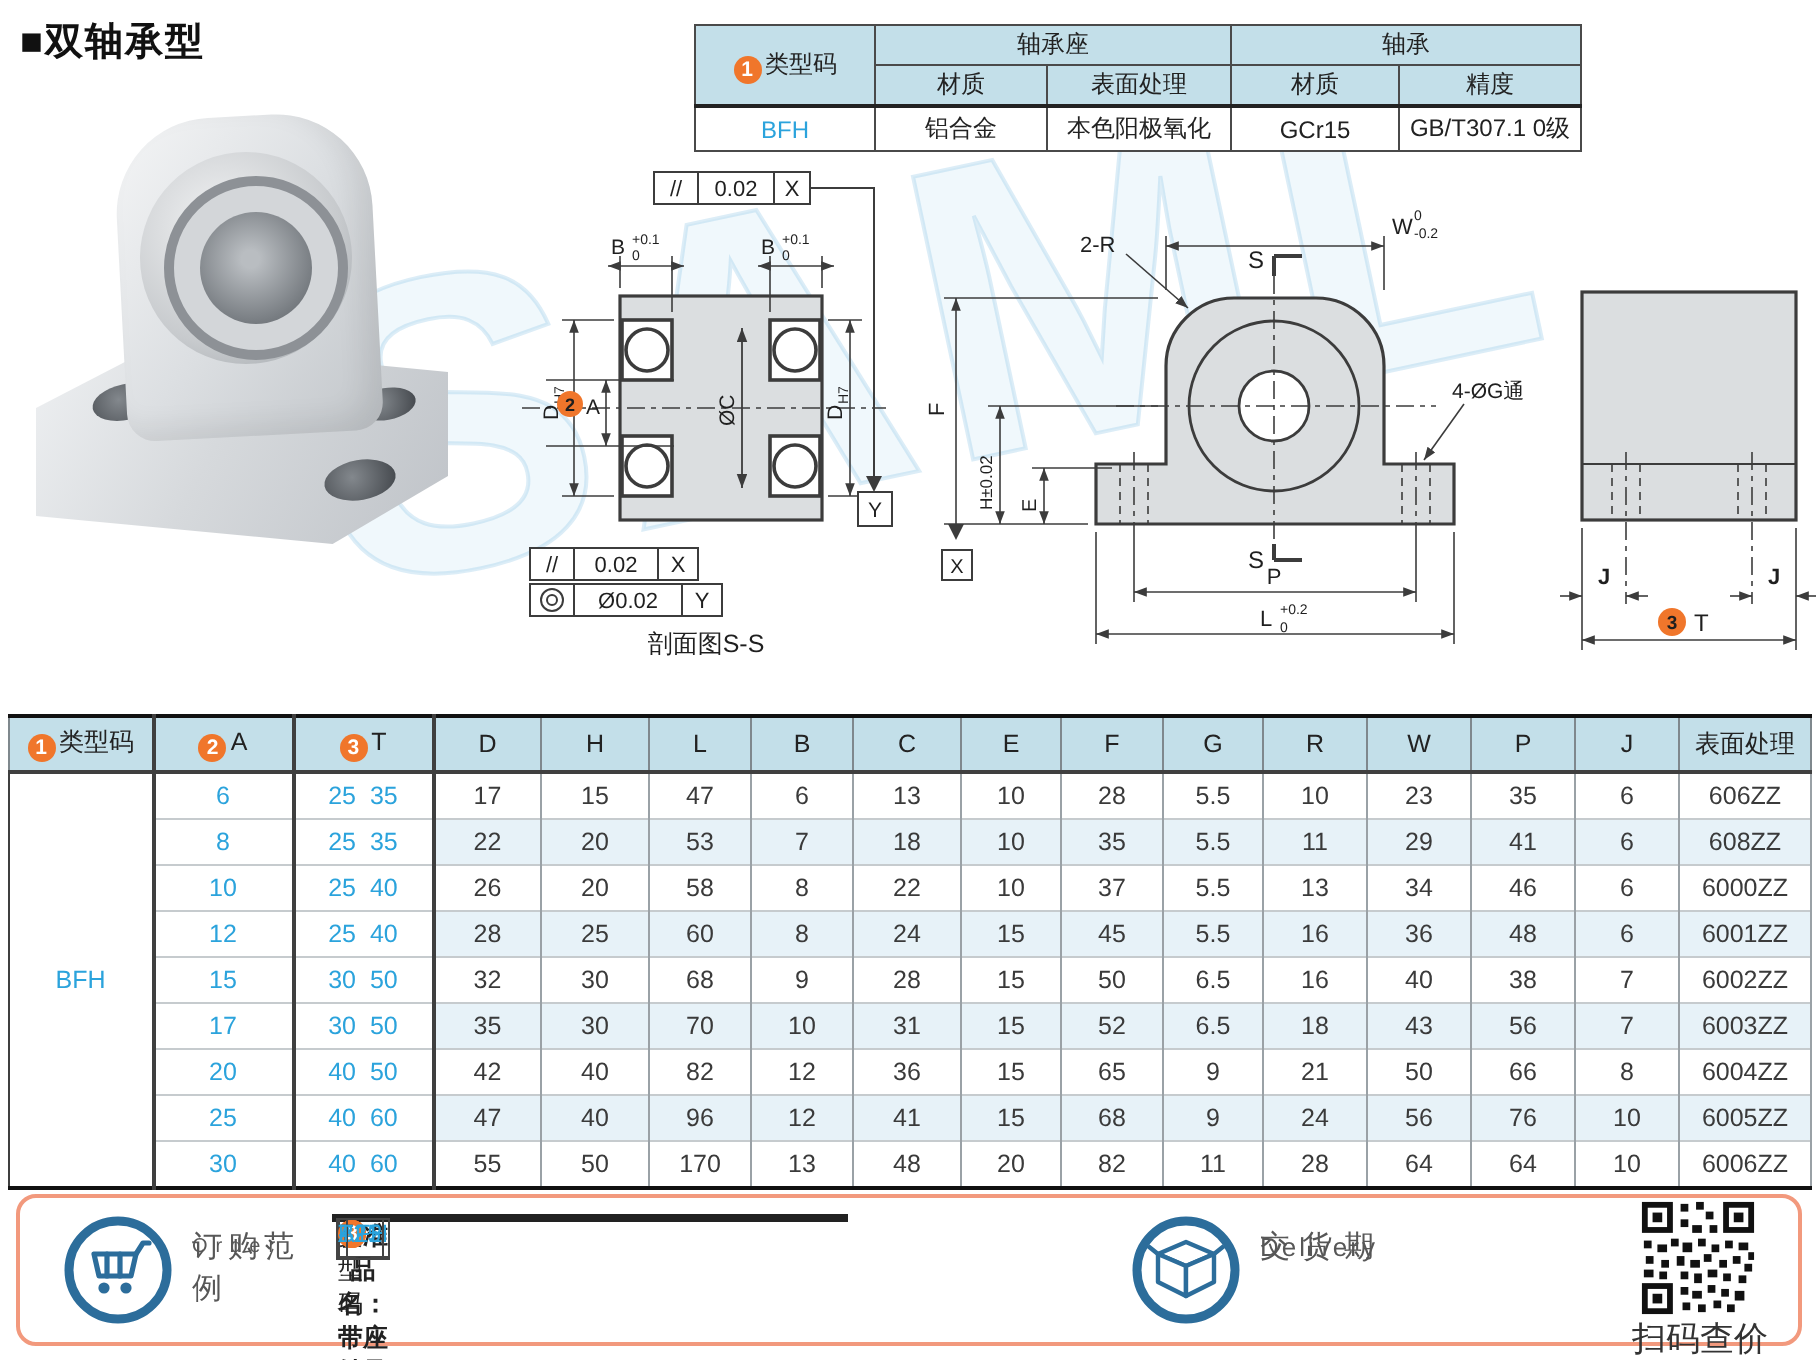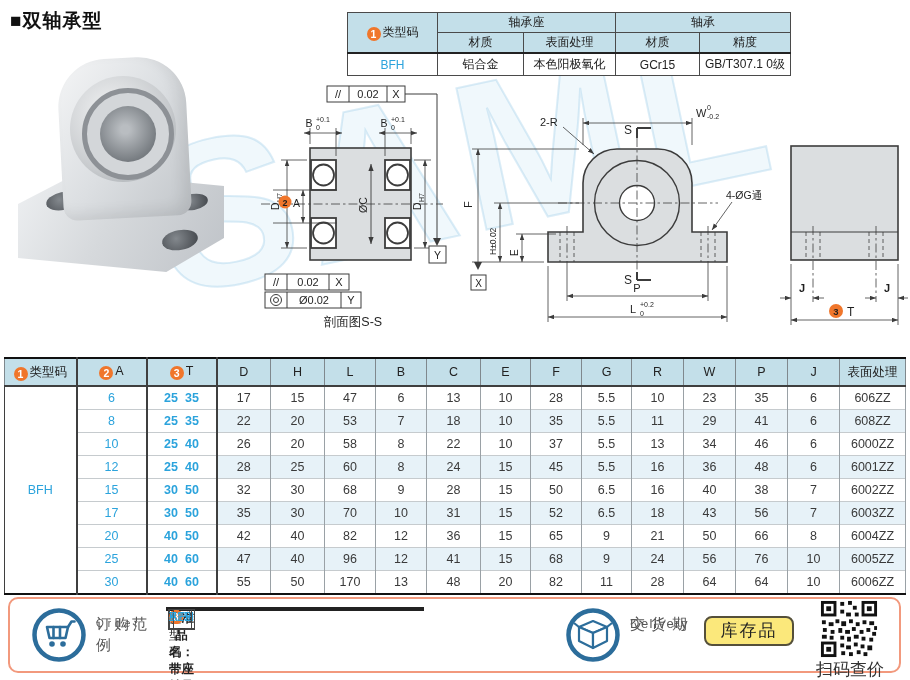--- a/index.html
+++ b/index.html
@@ -48,21 +48,21 @@
   
   .main-table{position:absolute;left:4px;top:357px;width:902px;table-layout:fixed;z-index:2;
               font-size:12.5px;border-top:2.5px solid #111;border-bottom:2.5px solid #111;
               border-left:1.5px solid #3f3f3f;border-right:1.5px solid #3f3f3f;background:transparent;}
   .main-table th{background:#C3DFE9;height:26px;font-weight:normal;border:1px solid #7f888d;border-bottom:2px solid #3f3f3f;padding:0;}
   .main-table td{height:22px;text-align:center;padding:0;border-top:1px solid #c6cbce;border-right:1px solid #9aa1a6;color:#3a3a3a;background:#fff;}
   .main-table .h-code,.main-table .h-a,.main-table .h-t{border-right:2px solid #3f3f3f;}
   .main-table td.typecode{border-right:2px solid #3f3f3f;color:#2BA3DC;background:#fff;}
   .main-table td.a,.main-table td.t{border-right:2px solid #3f3f3f;}
   .main-table td.blue{color:#2BA3DC;}
-  .main-table td.t{white-space:pre;font-weight:bold;}
+  .main-table td.t{white-space:pre;}
   [data-name="main-table-body"] tr:nth-child(even) td.v{background:#E7F2F8;}
   
   .footer-box{position:absolute;left:8px;top:597px;width:889px;height:72px;border:2.5px solid #F2997D;border-radius:10px;z-index:2;background:#fff;}
   .footer-box *{position:absolute;}
   .order-icon{left:20px;top:7px;}
   .order-text{left:86px;top:14px;width:70px;font-size:15px;color:#575757;letter-spacing:3px;line-height:21px;position:absolute;}
   .order-text .en{font-size:10px;letter-spacing:4px;}
   .example-table{left:156px;top:8px;width:258px;border:2px solid #222;border-collapse:collapse;table-layout:fixed;font-size:12.5px;position:absolute;}
   .example-table td{border:1px solid #444;text-align:center;height:19px;padding:0;}
   .example-table .title-row td{font-weight:bold;height:18px;}
@@ -614,21 +614,20 @@
         <polygon points="15,21 29,27 29,42 15,35"></polygon>
         <polygon points="29,27 43,21 43,35 29,42"></polygon>
         <path d="M43,21 L48,17 M15,21 L10,17" fill="none"></path>
       </g>
     </svg>
     <div class="delivery-text" data-name="delivery-label">
       <div data-name="delivery-label-cn">交货期</div>
       <div class="en" data-name="delivery-label-en">Delivery</div>
     </div>
 
-    <div class="stock-badge" data-name="stock-badge">库存品</div>
 
     <svg class="qr" data-name="qr-code" width="58" height="58" viewBox="0 0 60 60">
       <rect x="0" y="0" width="60" height="60" fill="#fff"></rect>
       <g fill="#111">
         <rect x="1" y="1" width="16" height="16"></rect>
           <rect x="43" y="1" width="16" height="16"></rect>
           <rect x="1" y="43" width="16" height="16"></rect>
         <rect x="4" y="4" width="10" height="10" fill="#fff"></rect>
           <rect x="46" y="4" width="10" height="10" fill="#fff"></rect>
           <rect x="4" y="46" width="10" height="10" fill="#fff"></rect>

